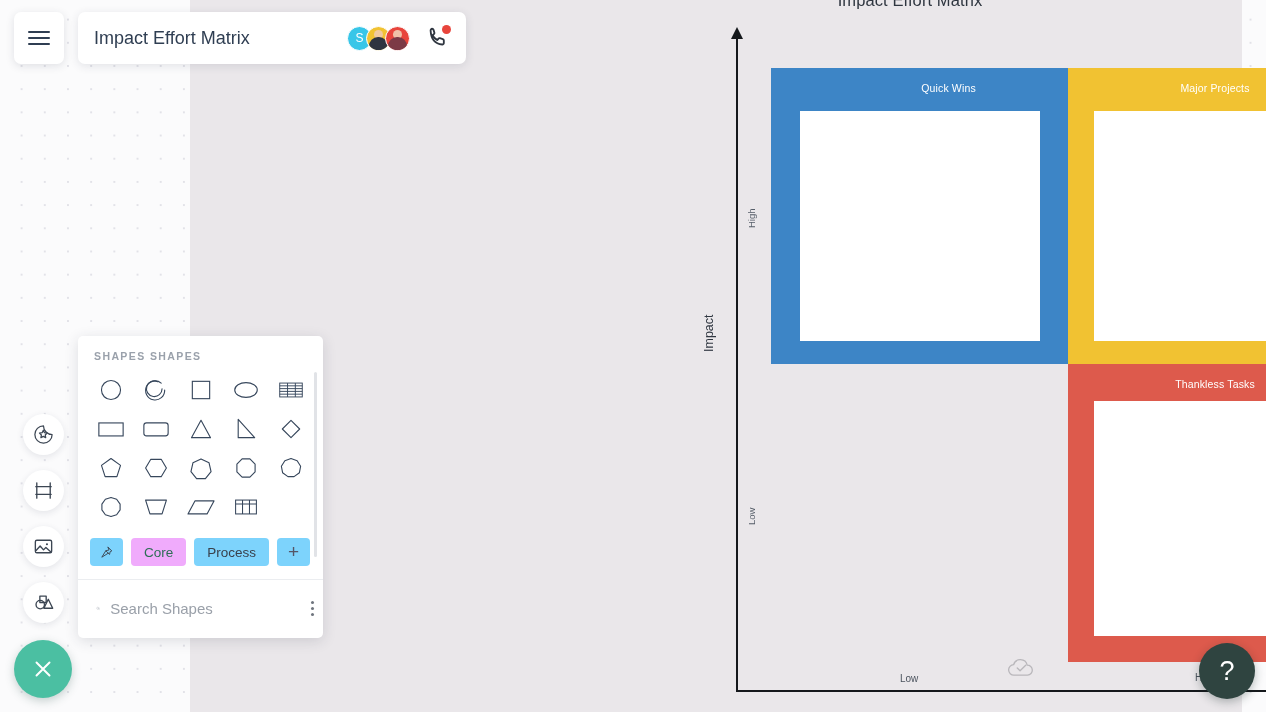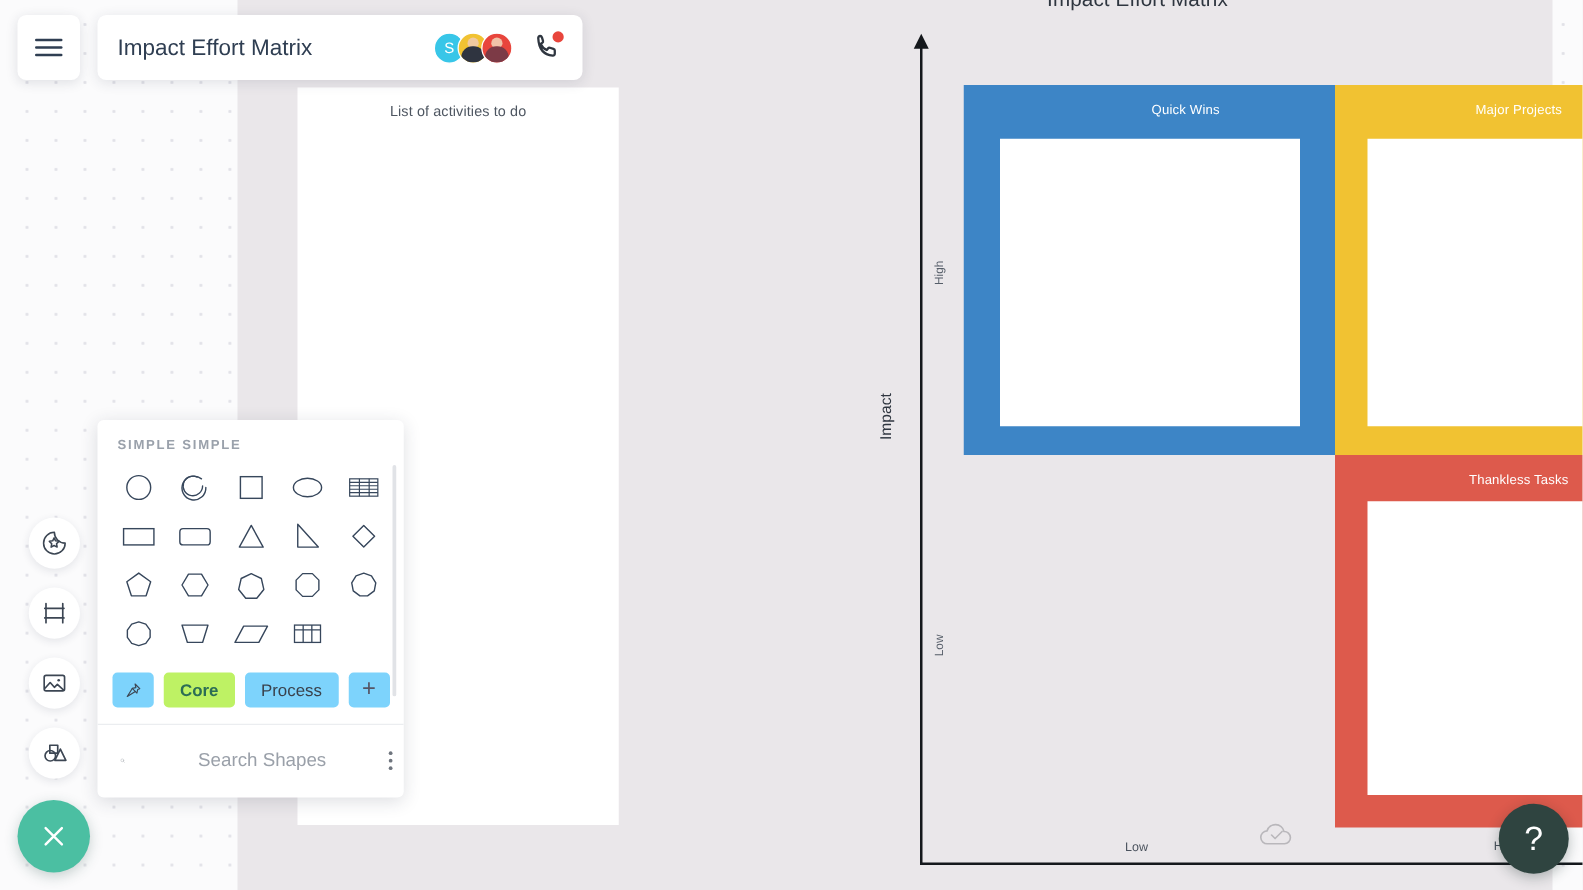--- a/index.html
+++ b/index.html
@@ -205,34 +205,34 @@
   .tag-row {
     position: absolute; left: 12px; top: 202px;
     display: flex; align-items: center; gap: 8px;
   }
   .tag {
     height: 28px; padding: 0 13px; border-radius: 4px;
     background: #7dd3fc; color: #39414c; font-size: 13.5px;
     display: flex; align-items: center; cursor: pointer;
   }
   .tag.pin { padding: 0 9px; }
-  .tag.active { background: #bef264; color: #2c6e55; font-weight: bold; }
+  .tag.active { background: #f0abfc; color: #2c6e55; }
   .tag.plus { padding: 0 11px; font-size: 19px; color: #556; }
   .panel-divider {
     position: absolute; left: 0; top: 243px; width: 100%;
     height: 1px; background: #ebedf0;
   }
   .search-row {
     position: absolute; left: 0; top: 243px; width: 100%; height: 59px;
     display: flex; align-items: center;
   }
   .search-input {
     flex: 1; border: none; outline: none;
     font-size: 15px; color: #9096a0; margin-left: 10px;
-    font-family: "Liberation Sans", sans-serif; background: transparent; text-align: center;
+    font-family: "Liberation Sans", sans-serif; background: transparent;
   }
   .search-input::placeholder { color: #9aa0a9; }
   .kebab {
     width: 26px; margin-right: 8px; display: flex;
     flex-direction: column; align-items: center; gap: 3px; cursor: pointer;
   }
   .kebab i { width: 3px; height: 3px; border-radius: 50%; background: #6f757e; }
 
   
   .cloud-icon { position: absolute; left: 1006px; top: 656px; }
@@ -260,23 +260,20 @@
 </style>
 </head>
 <body>
 
 <div id="root">
 
   <div class="dot-bg"></div>
 
   <div class="canvas">
 
-    <div class="canvas-inner-sheet">
-      <div class="sheet-label">List of activities to do</div>
-    </div>
 
     <div class="board-title">Impact Effort Matrix</div>
 
     <div class="axis-v"></div>
     <div class="axis-h"></div>
     <div class="axis-title-y">Impact</div>
     <div class="tick-y-high">High</div>
     <div class="tick-y-low">Low</div>
     <div class="tick-x-low">Low</div>
     <div class="tick-x-high">High</div>
@@ -354,21 +351,21 @@
     </div>
   </div>
 
   <div class="fab">
     <svg class="sv" width="26" height="26" viewBox="0 0 24 24" fill="none" stroke="#ffffff" stroke-width="1.8" stroke-linecap="round">
       <path d="M6 6l12 12M18 6L6 18"></path>
     </svg>
   </div>
 
   <div class="shapes-panel">
-    <div class="panel-heading">SIMPLE SIMPLE</div>
+    <div class="panel-heading">SHAPES SHAPES</div>
     <div class="panel-scrollbar"></div>
 
     <div class="shape-grid">
       <div class="shape-cell">
           <svg class="sv" width="26" height="26" viewBox="0 0 30 30" fill="none" stroke="#37475c" stroke-width="1.3">
             <circle cx="15" cy="15" r="11"></circle>
           </svg>
         </div>
       <div class="shape-cell">
           <svg class="sv" width="26" height="26" viewBox="0 0 30 30" fill="none" stroke="#37475c" stroke-width="1.3" stroke-linecap="round">

